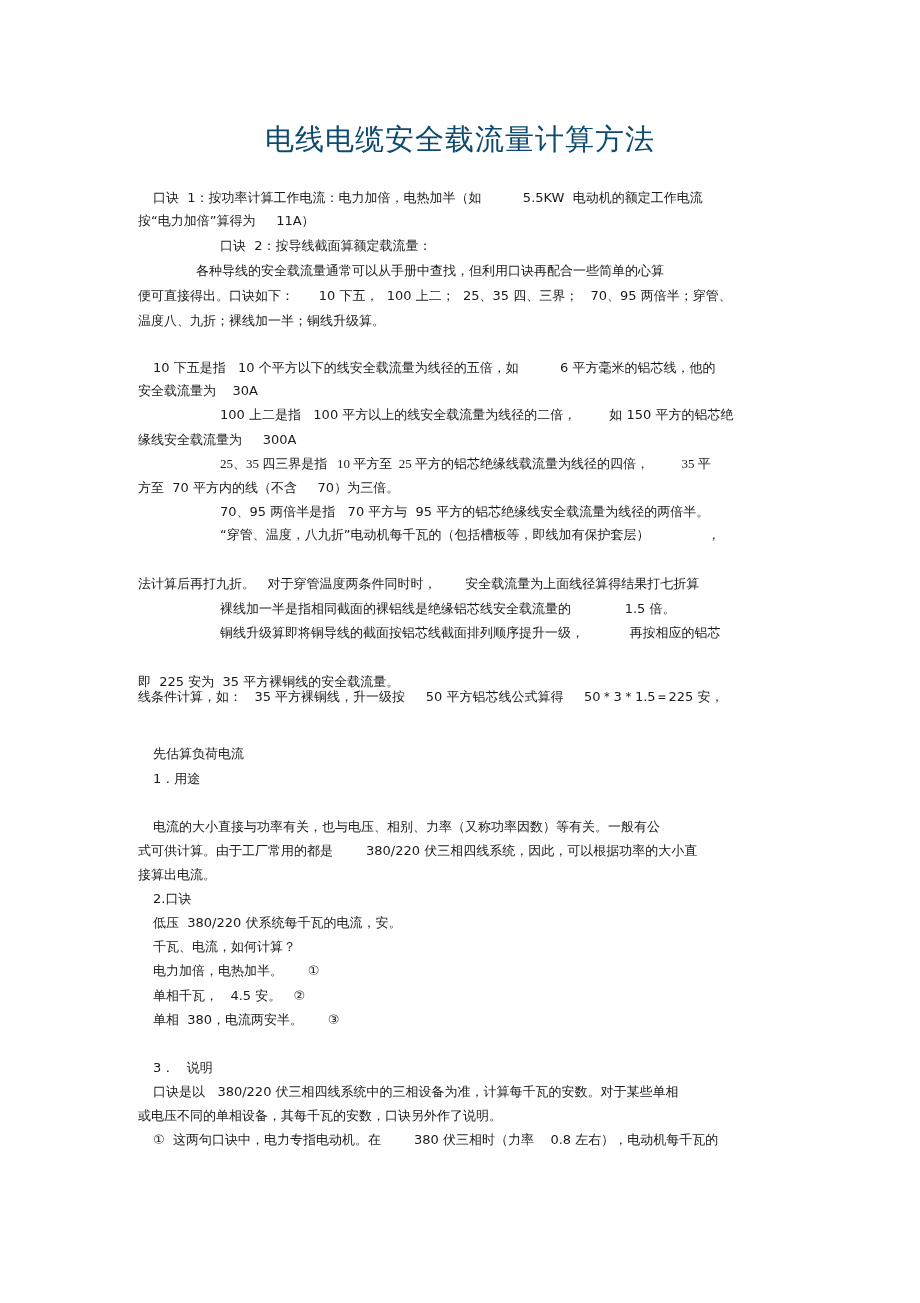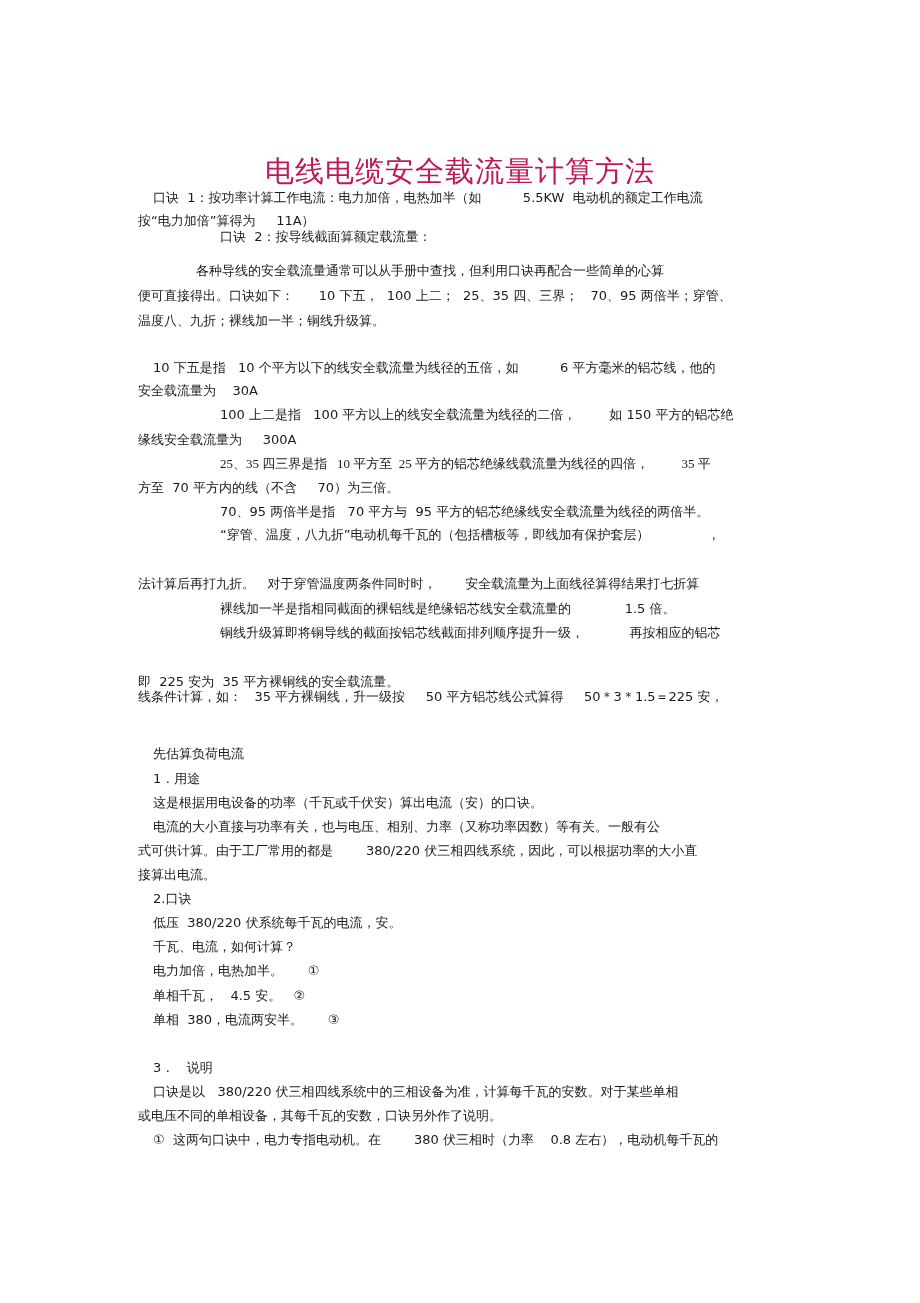--- a/index.html
+++ b/index.html
@@ -1,53 +1,52 @@
 <!DOCTYPE html>
 <html><head>
 <meta charset="utf-8">
 <style>
   html, body { margin:0; padding:0; background:#ffffff; }
   body { width:920px; height:1303px; position:relative; overflow:hidden;
          font-family:"DejaVu Sans", "Liberation Sans", sans-serif; color:#1a1a1a; }
   .page { position:absolute; left:0; top:0; width:920px; height:1303px; background:#fff; }
   .title { position:absolute; left:0; width:920px; top:120px; text-align:center;
-           font-size:29px; letter-spacing:1px; color:#be185d; white-space:nowrap;margin-top:32px; }
+           font-size:29px; letter-spacing:1px; color:#0c4a6e; white-space:nowrap; }
   .ln { position:absolute; font-size:13px; white-space:nowrap; line-height:18px; color:#1a1a1a; }
 </style>
 </head>
 <body>
 
 <div class="page">
 
   <div class="title">电线电缆安全载流量计算方法</div>
 
   <div class="ln" style="left: 153px; top: 189px; white-space: pre;">口诀  1：按功率计算工作电流：电力加倍，电热加半（如          5.5KW  电动机的额定工作电流</div>
   <div class="ln" style="left: 138px; top: 212px; white-space: pre;">按“电力加倍”算得为     11A）</div>
-  <div class="ln" style="left: 220px; top: 228px; white-space: pre; text-align: center;">口诀  2：按导线截面算额定载流量：</div>
+  <div class="ln" style="left: 220px; top: 237px; white-space: pre; text-align: center;">口诀  2：按导线截面算额定载流量：</div>
   <div class="ln" style="left: 196px; top: 262px; white-space: pre;">各种导线的安全载流量通常可以从手册中查找，但利用口诀再配合一些简单的心算</div>
   <div class="ln" style="left: 138px; top: 287px; white-space: pre;">便可直接得出。口诀如下：      10 下五，  100 上二；  25、35 四、三界；   70、95 两倍半；穿管、</div>
   <div class="ln" style="left: 138px; top: 312px; white-space: pre;">温度八、九折；裸线加一半；铜线升级算。</div>
 
   <div class="ln" style="left: 153px; top: 359px; white-space: pre;">10 下五是指   10 个平方以下的线安全载流量为线径的五倍，如          6 平方毫米的铝芯线，他的</div>
   <div class="ln" style="left: 138px; top: 382px; white-space: pre;">安全载流量为    30A</div>
   <div class="ln" style="left: 220px; top: 406px; white-space: pre;">100 上二是指   100 平方以上的线安全载流量为线径的二倍，        如 150 平方的铝芯绝</div>
   <div class="ln" style="left: 138px; top: 431px; white-space: pre;">缘线安全载流量为     300A</div>
   <div class="ln" style="left: 220px; top: 455px; white-space: pre; font-family: Liberation Serif, serif;">25、35 四三界是指   10 平方至  25 平方的铝芯绝缘线载流量为线径的四倍，          35 平</div>
   <div class="ln" style="left: 138px; top: 479px; white-space: pre;">方至  70 平方内的线（不含     70）为三倍。</div>
   <div class="ln" style="left: 220px; top: 503px; white-space: pre;">70、95 两倍半是指   70 平方与  95 平方的铝芯绝缘线安全载流量为线径的两倍半。</div>
   <div class="ln" style="left: 220px; top: 526px; white-space: pre;">“穿管、温度，八九折”电动机每千瓦的（包括槽板等，即线加有保护套层）              ，</div>
   <div class="ln" style="left: 138px; top: 575px; white-space: pre;">法计算后再打九折。   对于穿管温度两条件同时时，       安全载流量为上面线径算得结果打七折算</div>
   <div class="ln" style="left: 220px; top: 600px; white-space: pre;">裸线加一半是指相同截面的裸铝线是绝缘铝芯线安全载流量的             1.5 倍。</div>
   <div class="ln" style="left: 220px; top: 624px; white-space: pre;">铜线升级算即将铜导线的截面按铝芯线截面排列顺序提升一级，           再按相应的铝芯</div>
   <div class="ln" style="left: 138px; top: 648px; white-space: pre; margin-top: 40px;">线条件计算，如：   35 平方裸铜线，升一级按     50 平方铝芯线公式算得     50＊3＊1.5＝225 安，</div>
   <div class="ln" style="left: 138px; top: 673px; white-space: pre;">即  225 安为  35 平方裸铜线的安全载流量。</div>
 
   <div class="ln" style="left: 153px; top: 745px; white-space: pre;">先估算负荷电流</div>
   <div class="ln" style="left: 153px; top: 770px; white-space: pre;">1．用途</div>
-  <div class="ln" style="left: 153px; top: 794px; white-space: pre;">这是根据用电设备的功率（千瓦或千伏安）算出电流（安）的口诀。</div>
   <div class="ln" style="left: 153px; top: 818px; white-space: pre;">电流的大小直接与功率有关，也与电压、相别、力率（又称功率因数）等有关。一般有公</div>
   <div class="ln" style="left: 138px; top: 842px; white-space: pre;">式可供计算。由于工厂常用的都是        380/220 伏三相四线系统，因此，可以根据功率的大小直</div>
   <div class="ln" style="left: 138px; top: 866px; white-space: pre;">接算出电流。</div>
 
   <div class="ln" style="left: 153px; top: 890px; white-space: pre;">2.口诀</div>
   <div class="ln" style="left: 153px; top: 914px; white-space: pre;">低压  380/220 伏系统每千瓦的电流，安。</div>
   <div class="ln" style="left: 153px; top: 938px; white-space: pre;">千瓦、电流，如何计算？</div>
   <div class="ln" style="left: 153px; top: 962px; white-space: pre;">电力加倍，电热加半。      ①</div>
   <div class="ln" style="left: 153px; top: 987px; white-space: pre;">单相千瓦，   4.5 安。   ②</div>
   <div class="ln" style="left: 153px; top: 1011px; white-space: pre;">单相  380，电流两安半。      ③</div>

